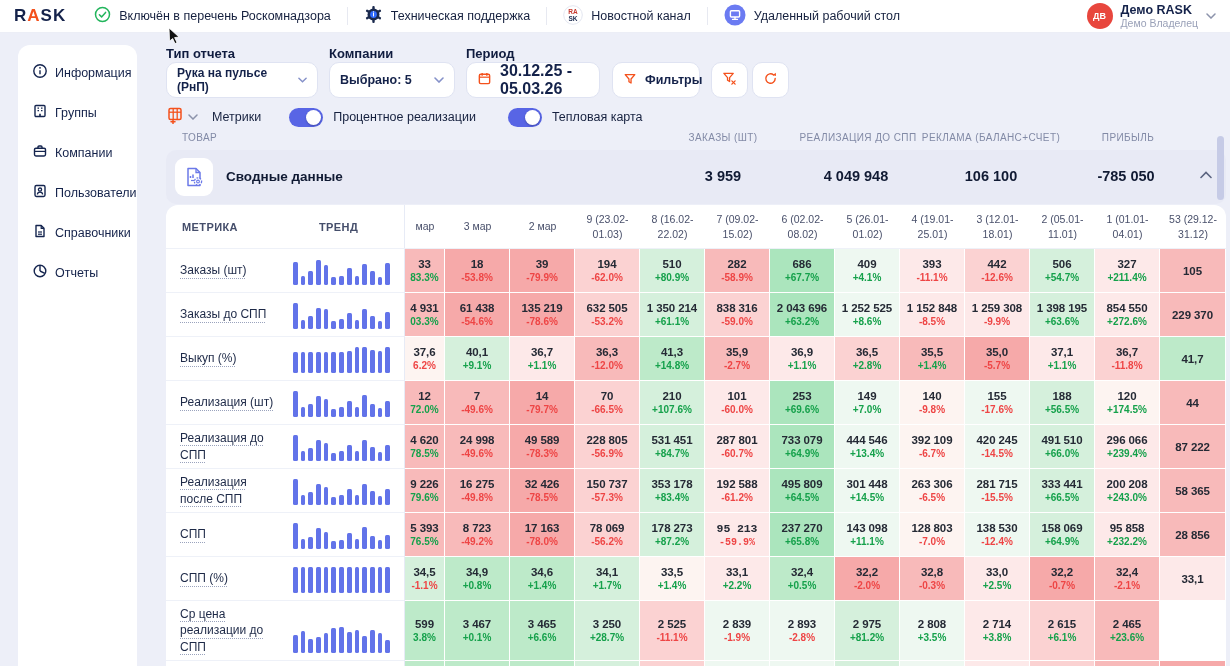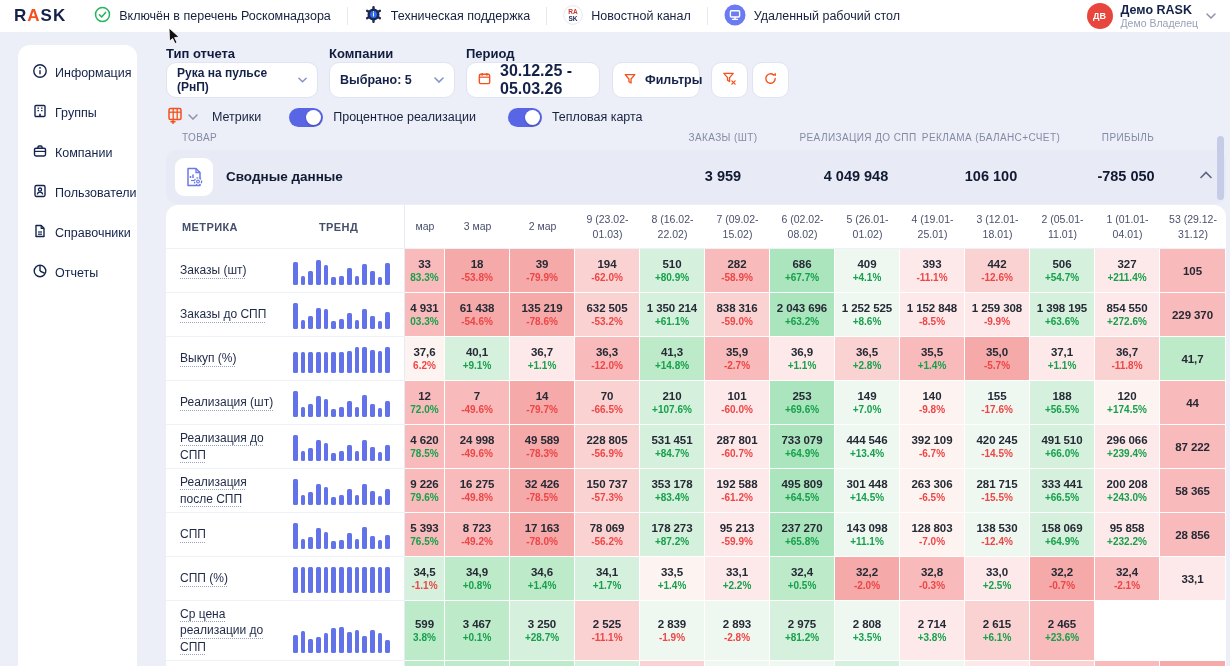--- a/index.html
+++ b/index.html
@@ -810,21 +810,21 @@
               <div class="cp r">-78.0%</div>
             </div>
             <div class="hc wm" style="background: rgb(251, 210, 210);">
               <div class="cv">78 069</div>
               <div class="cp r">-56.2%</div>
             </div>
             <div class="hc wm" style="background: rgb(213, 240, 220);">
               <div class="cv">178 273</div>
               <div class="cp g">+87.2%</div>
             </div>
-            <div class="hc wm" style="background: rgb(253, 233, 233);">
+            <div class="hc wm" style="background: rgb(253, 233, 233); font-family: Liberation Mono, monospace;">
               <div class="cv">95 213</div>
               <div class="cp r">-59.9%</div>
             </div>
             <div class="hc wm" style="background: rgb(171, 229, 189);">
               <div class="cv">237 270</div>
               <div class="cp g">+65.8%</div>
             </div>
             <div class="hc wm" style="background: rgb(238, 248, 241);">
               <div class="cv">143 098</div>
               <div class="cp g">+11.1%</div>
@@ -943,20 +943,24 @@
             <div class="bar" style="height: 13px;"></div>
           </div>
           <div class="stripwrap">
             <div class="hc w0" style="background: rgb(189, 234, 201);">
               <div class="cv">599</div>
               <div class="cp g">3.8%</div>
             </div>
             <div class="hc wm" style="background: rgb(189, 234, 201);">
               <div class="cv">3 467</div>
               <div class="cp g">+0.1%</div>
+            </div>
+            <div class="hc wm" style="background: rgb(189, 234, 201);">
+              <div class="cv">3 465</div>
+              <div class="cp g">+6.6%</div>
             </div>
             <div class="hc wm" style="background: rgb(213, 240, 220);">
               <div class="cv">3 250</div>
               <div class="cp g">+28.7%</div>
             </div>
             <div class="hc wm" style="background: rgb(251, 210, 210);">
               <div class="cv">2 525</div>
               <div class="cp r">-11.1%</div>
             </div>
             <div class="hc wm" style="background: rgb(238, 248, 241);">

